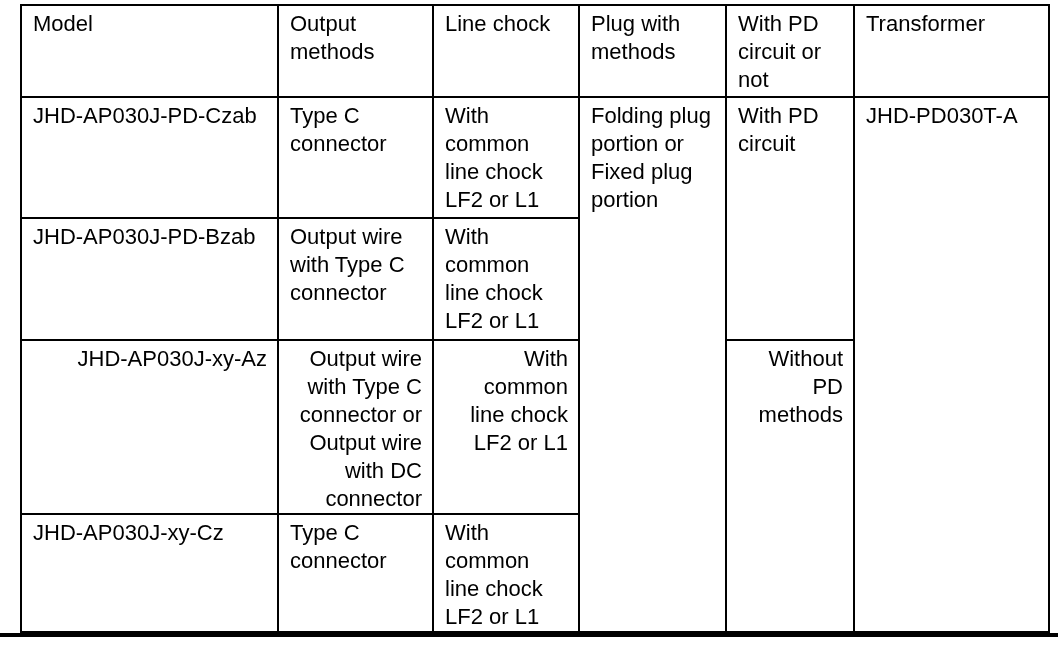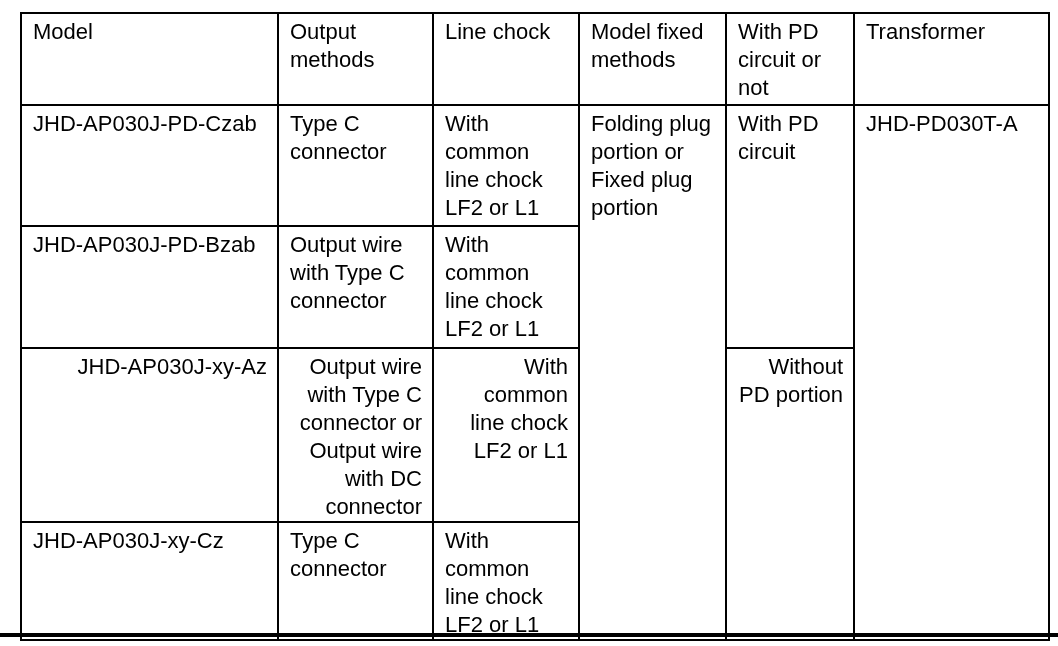--- a/index.html
+++ b/index.html
@@ -11,21 +11,21 @@
     position: relative;
     width: 1058px;
     height: 646px;
     background: #ffffff;
     overflow: hidden;
     font-family: "Liberation Sans", "DejaVu Sans", sans-serif;
   }
   table.spec-table {
     position: absolute;
     left: 20px;
-    top: 12px;
+    top: 4px;
     width: 1028px;
     border-collapse: collapse;
     table-layout: fixed;
     border-radius: 9px;
   }
   table.spec-table td {
     border: 2px solid #000000;
     vertical-align: top;
     padding: 4px 10px 0 11px;
     font-size: 22px;
@@ -62,21 +62,21 @@
       <col style="width:128px">
       <col style="width:195px">
     </colgroup>
 
     <tbody>
         <tr class="row-header">
       <td>Model</td>
       <td>Output
 methods</td>
       <td>Line chock</td>
-      <td>Model fixed
+      <td>Plug with
 methods</td>
       <td>With PD
 circuit or
 not</td>
       <td>Transformer</td>
     </tr>
 
     <tr class="row-1">
       <td>JHD-AP030J-PD-Czab</td>
       <td>Type C
@@ -111,21 +111,21 @@
 with Type C
 connector or
 Output wire
 with DC
 connector</td>
       <td>With
 common
 line chock
 LF2 or L1</td>
       <td rowspan="2">Without
-PD portion</td>
+PD methods</td>
     </tr>
 
     <tr class="row-4">
       <td>JHD-AP030J-xy-Cz</td>
       <td>Type C
 connector</td>
       <td>With
 common
 line chock
 LF2 or L1</td>

